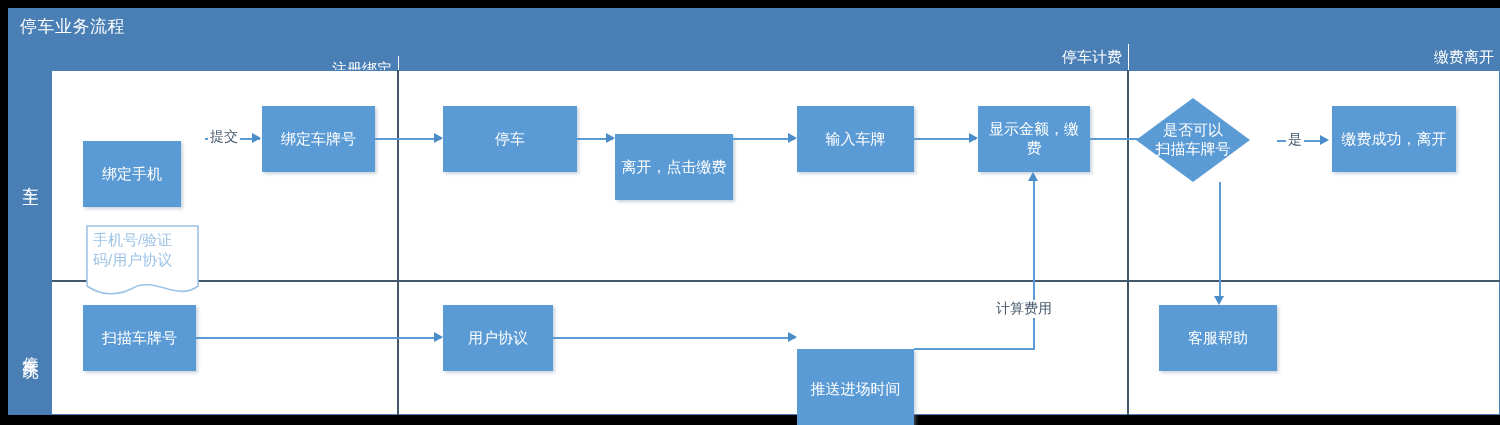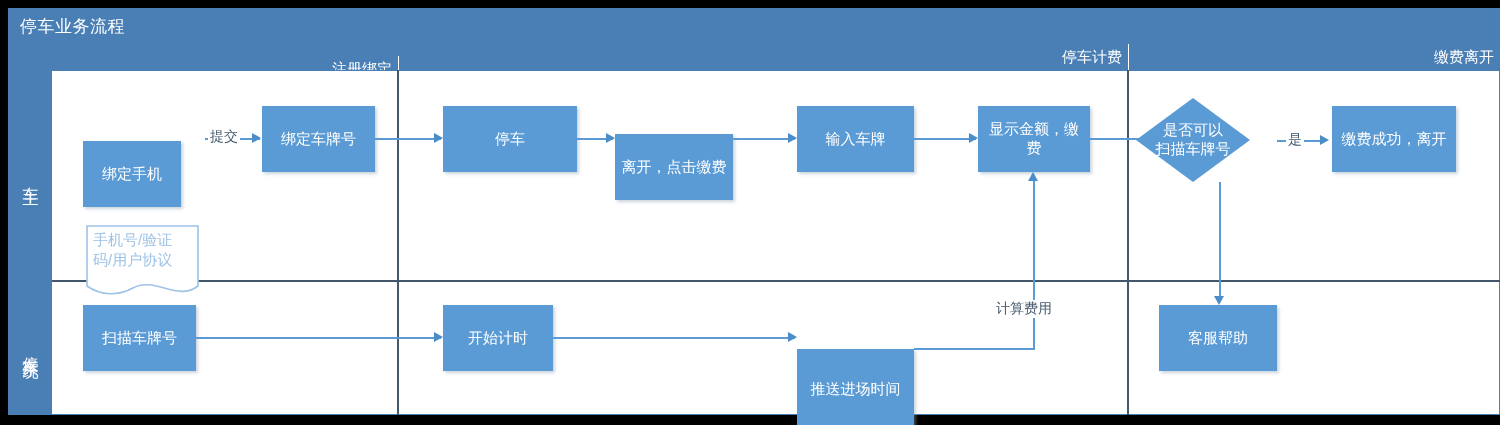--- a/index.html
+++ b/index.html
@@ -289,21 +289,21 @@
   </div>
 
   <div class="node" style="left:83px; top:305px; width:113px; height:66px;">
     <span>扫描车牌号</span>
   </div>
 
   <div class="conn h" style="left:196px; top:337px; width:245px;"></div>
   <div class="arrow right" style="left:434px; top:332px;"></div>
 
   <div class="node" style="left:443px; top:305px; width:110px; height:66px;">
-    <span>开始计时</span>
+    <span>用户协议</span>
   </div>
 
   <div class="conn h" style="left:553px; top:337px; width:242px;"></div>
   <div class="arrow right" style="left:788px; top:332px;"></div>
 
   <div class="node" style="left:797px; top:305px; width:117px; height:80px;margin-top:44px;">
     <span>推送进场时间</span>
   </div>
 
   <div class="conn h" style="left:914px; top:348px; width:121px;"></div>

